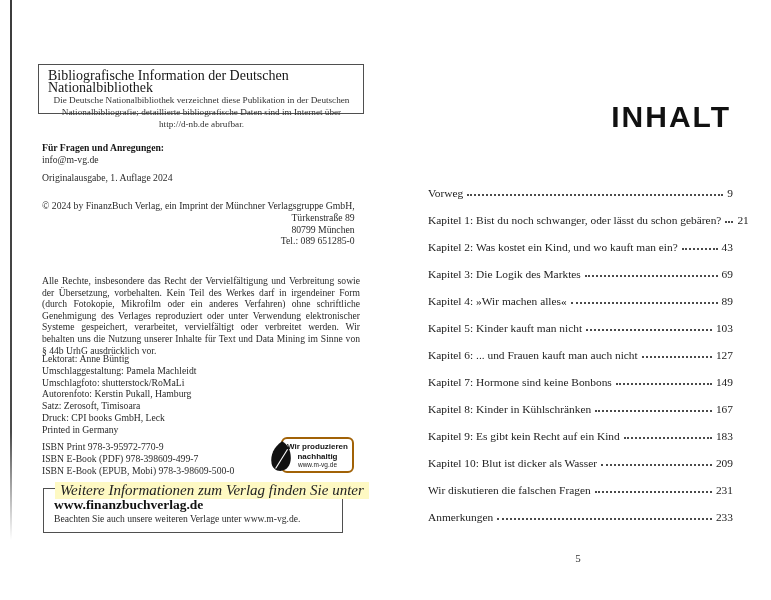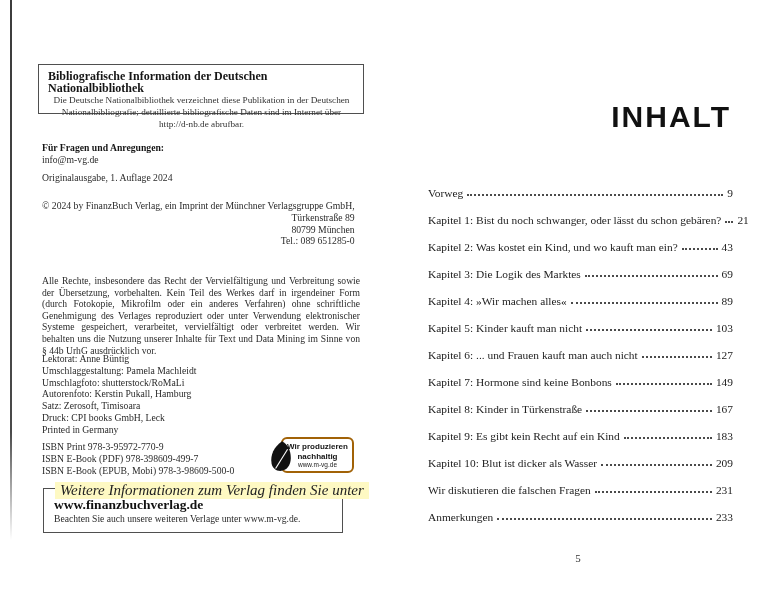--- a/index.html
+++ b/index.html
@@ -20,21 +20,21 @@
     background: linear-gradient(to bottom, #3c3c3c 0%, #4a4a4a 80%, rgba(80,80,80,0) 100%);
   }
   
   .dnb-box {
     position: absolute;
     left: 38px; top: 64px;
     width: 326px; height: 50px;
     border: 1px solid #4f4f4f;
     padding: 5px 8px 4px 9px;
   }
-  .dnb-title { font-weight: bold; font-size: 12px; color: #161616; line-height: 12px; }
+  .dnb-title { font-weight: normal; font-size: 14px; color: #161616; line-height: 12px; }
   .dnb-body  { font-size: 9.2px; line-height: 12px; color: #333; text-align: center; }
 
   .block { position: absolute; left: 42px; font-size: 9.7px; line-height: 11.8px; }
   .contact-block   { top: 142px; }
   .contact-heading { font-weight: bold; color: #161616; }
   .edition-block   { top: 172px; }
   .publisher-block { top: 200px; text-align: right; }
   .rights-block {
     top: 275px; width: 318px;
     text-align: justify;
@@ -228,21 +228,21 @@
         <span class="toc-page">127</span>
       </div>
 
       <div class="toc-row">
         <span class="toc-label">Kapitel 7: Hormone sind keine Bonbons</span>
         <span class="leader"></span>
         <span class="toc-page">149</span>
       </div>
 
       <div class="toc-row">
-        <span class="toc-label">Kapitel 8: Kinder in Türkenstraße</span>
+        <span class="toc-label">Kapitel 8: Kinder in Kühlschränken</span>
         <span class="leader"></span>
         <span class="toc-page">167</span>
       </div>
 
       <div class="toc-row">
         <span class="toc-label">Kapitel 9: Es gibt kein Recht auf ein Kind</span>
         <span class="leader"></span>
         <span class="toc-page">183</span>
       </div>
 

